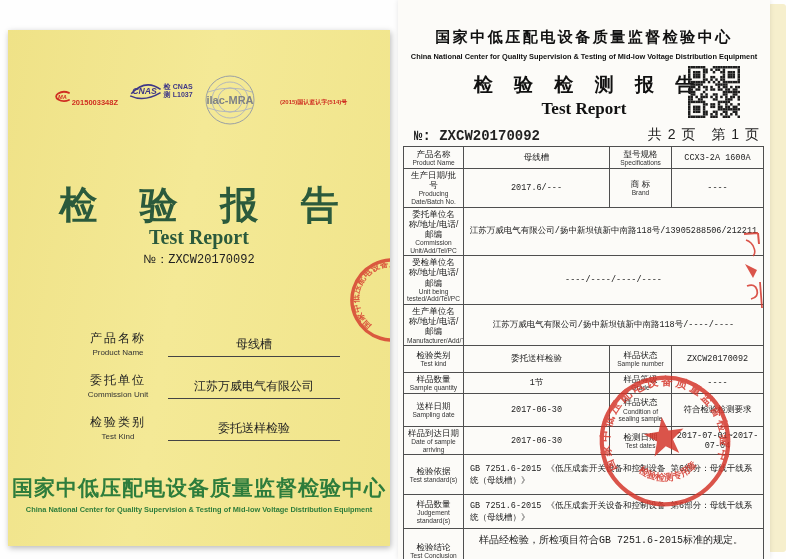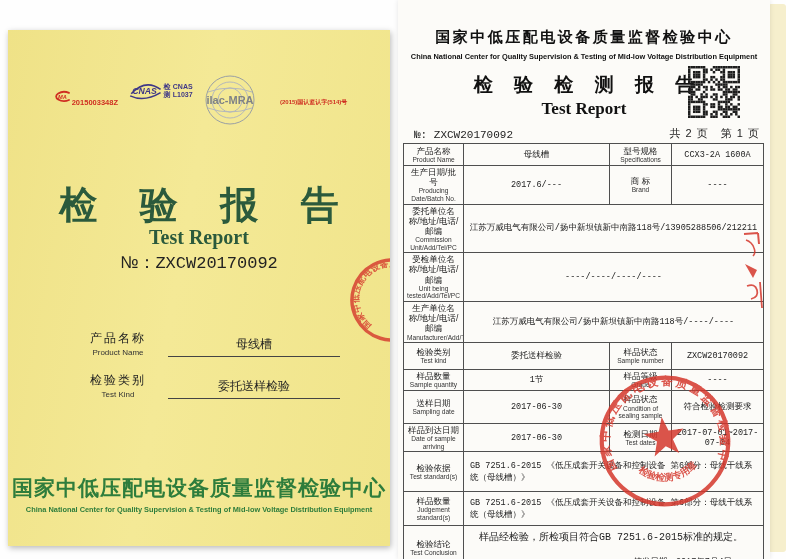--- a/index.html
+++ b/index.html
@@ -13,21 +13,21 @@
          background:linear-gradient(100deg,#efe287 0%,#f4e996 45%,#f0e48a 100%);
          box-shadow:1px 2px 6px rgba(0,0,0,.28);}
   .logos{position:absolute;top:44px;left:0;right:0;display:flex;justify-content:center;align-items:flex-start;gap:10px;}
   .logo{display:flex;align-items:center;width:66px;}
   .logo-num{font-size:7.5px;font-weight:bold;color:#cf2e21;margin-top:11px;white-space:nowrap;}
   .logo-sub{font-size:7px;font-weight:bold;color:#3e3787;line-height:1.1;text-align:center;}
   .c-title{position:absolute;top:150px;left:0;right:0;text-align:center;font-size:38px;font-weight:bold;
            color:#2b5a3c;letter-spacing:16px;text-indent:16px;}
   .c-sub{position:absolute;top:196px;left:0;right:0;text-align:center;font-size:20px;font-weight:bold;
          color:#2b5a3c;font-family:"Liberation Serif",serif;}
-  .c-no{position:absolute;top:221px;left:0;right:0;text-align:center;font-size:17px;color:#222;}
+  .c-no{position:absolute;top:221px;left:0;right:0;text-align:center;font-size:12px;color:#222;}
   .c-no .num{font-family:"Liberation Mono","DejaVu Sans Mono",monospace;}
   .c-fields{position:absolute;top:300px;left:64px;}
   .c-field{display:flex;margin-bottom:15px;align-items:flex-end;}
   .c-field-label{width:92px;text-align:center;}
   .c-field-label .cn{font-size:12px;letter-spacing:2px;color:#222;}
   .c-field-label .en{font-size:8px;color:#333;margin-top:1px;}
   .c-field-value{width:172px;margin-left:4px;border-bottom:1px solid #444;text-align:center;
                  font-size:12px;color:#222;padding-bottom:3px;}
   .c-footer{position:absolute;top:444px;left:0;right:0;text-align:center;}
   .c-footer .cn{font-size:21px;font-weight:bold;color:#2e7d3c;letter-spacing:1px;}
@@ -35,22 +35,22 @@
   .stamp-partial{position:absolute;right:-48px;top:224px;width:92px;height:92px;opacity:.8;transform:rotate(-28deg);}
 
   
   .rpage{position:absolute;left:398px;top:0;width:372px;height:559px;background:#fcfbf8;
          box-shadow:0 0 5px rgba(0,0,0,.10);padding-top:28px;box-sizing:border-box;}
   .r-header-cn{text-align:center;font-size:15px;font-weight:bold;letter-spacing:2.5px;color:#111;}
   .r-header-en{text-align:center;font-size:7.4px;font-weight:bold;color:#111;margin-top:5px;}
   .r-title-cn{text-align:center;font-size:19px;font-weight:bold;letter-spacing:8px;text-indent:8px;margin-top:11px;color:#111;}
   .r-title-en{text-align:center;font-size:17px;font-weight:bold;font-family:"Liberation Serif",serif;margin-top:1px;color:#111;}
   .r-meta{display:flex;justify-content:space-between;align-items:flex-end;margin:7px 10px 2px 16px;}
-  .r-no{font-size:11px;font-family:"Liberation Mono","DejaVu Sans Mono",monospace;color:#222;}
-  .r-pages{font-size:11px;letter-spacing:1px;color:#222;}
+  .r-no{font-size:14px;font-family:"Liberation Mono","DejaVu Sans Mono",monospace;color:#222;font-weight:bold;}
+  .r-pages{font-size:14px;letter-spacing:1px;color:#222;}
   .r-table{margin-left:5px;width:360px;border-collapse:collapse;table-layout:fixed;background:transparent;}
   .r-table td{border:1px solid #4f4f4f;padding:1px 3px;vertical-align:middle;text-align:center;overflow:hidden;}
   .r-table .lbl .cn{font-size:8.5px;color:#222;line-height:1.2;}
   .r-table .lbl .en{font-size:6.6px;color:#333;line-height:1.15;}
   .r-table .val{font-size:8.5px;color:#222;font-family:"Liberation Mono","DejaVu Sans Mono",monospace;}
   .r-table .val.al{text-align:left;padding-left:6px;}
   .concl{text-align:left !important;}
   .concl-text{font-size:10px;margin:3px 0 12px 12px;}
   .concl-date{font-size:8.5px;text-align:right;margin-right:28px;}
   #qr-svg{position:absolute;top:66px;right:30px;width:52px;height:52px;}
@@ -105,20 +105,27 @@
       <span>№：</span><span class="num">ZXCW20170092</span>
     </div>
 
     <div class="c-fields">
       <div class="c-field">
         <div class="c-field-label">
           <div class="cn">产品名称</div>
           <div class="en">Product Name</div>
         </div>
         <div class="c-field-value">母线槽</div>
+      </div>
+      <div class="c-field">
+        <div class="c-field-label">
+          <div class="cn">委托单位</div>
+          <div class="en">Commission Unit</div>
+        </div>
+        <div class="c-field-value">江苏万威电气有限公司</div>
       </div>
       <div class="c-field">
         <div class="c-field-label">
           <div class="cn">检验类别</div>
           <div class="en">Test Kind</div>
         </div>
         <div class="c-field-value">委托送样检验</div>
       </div>
     </div>
 

